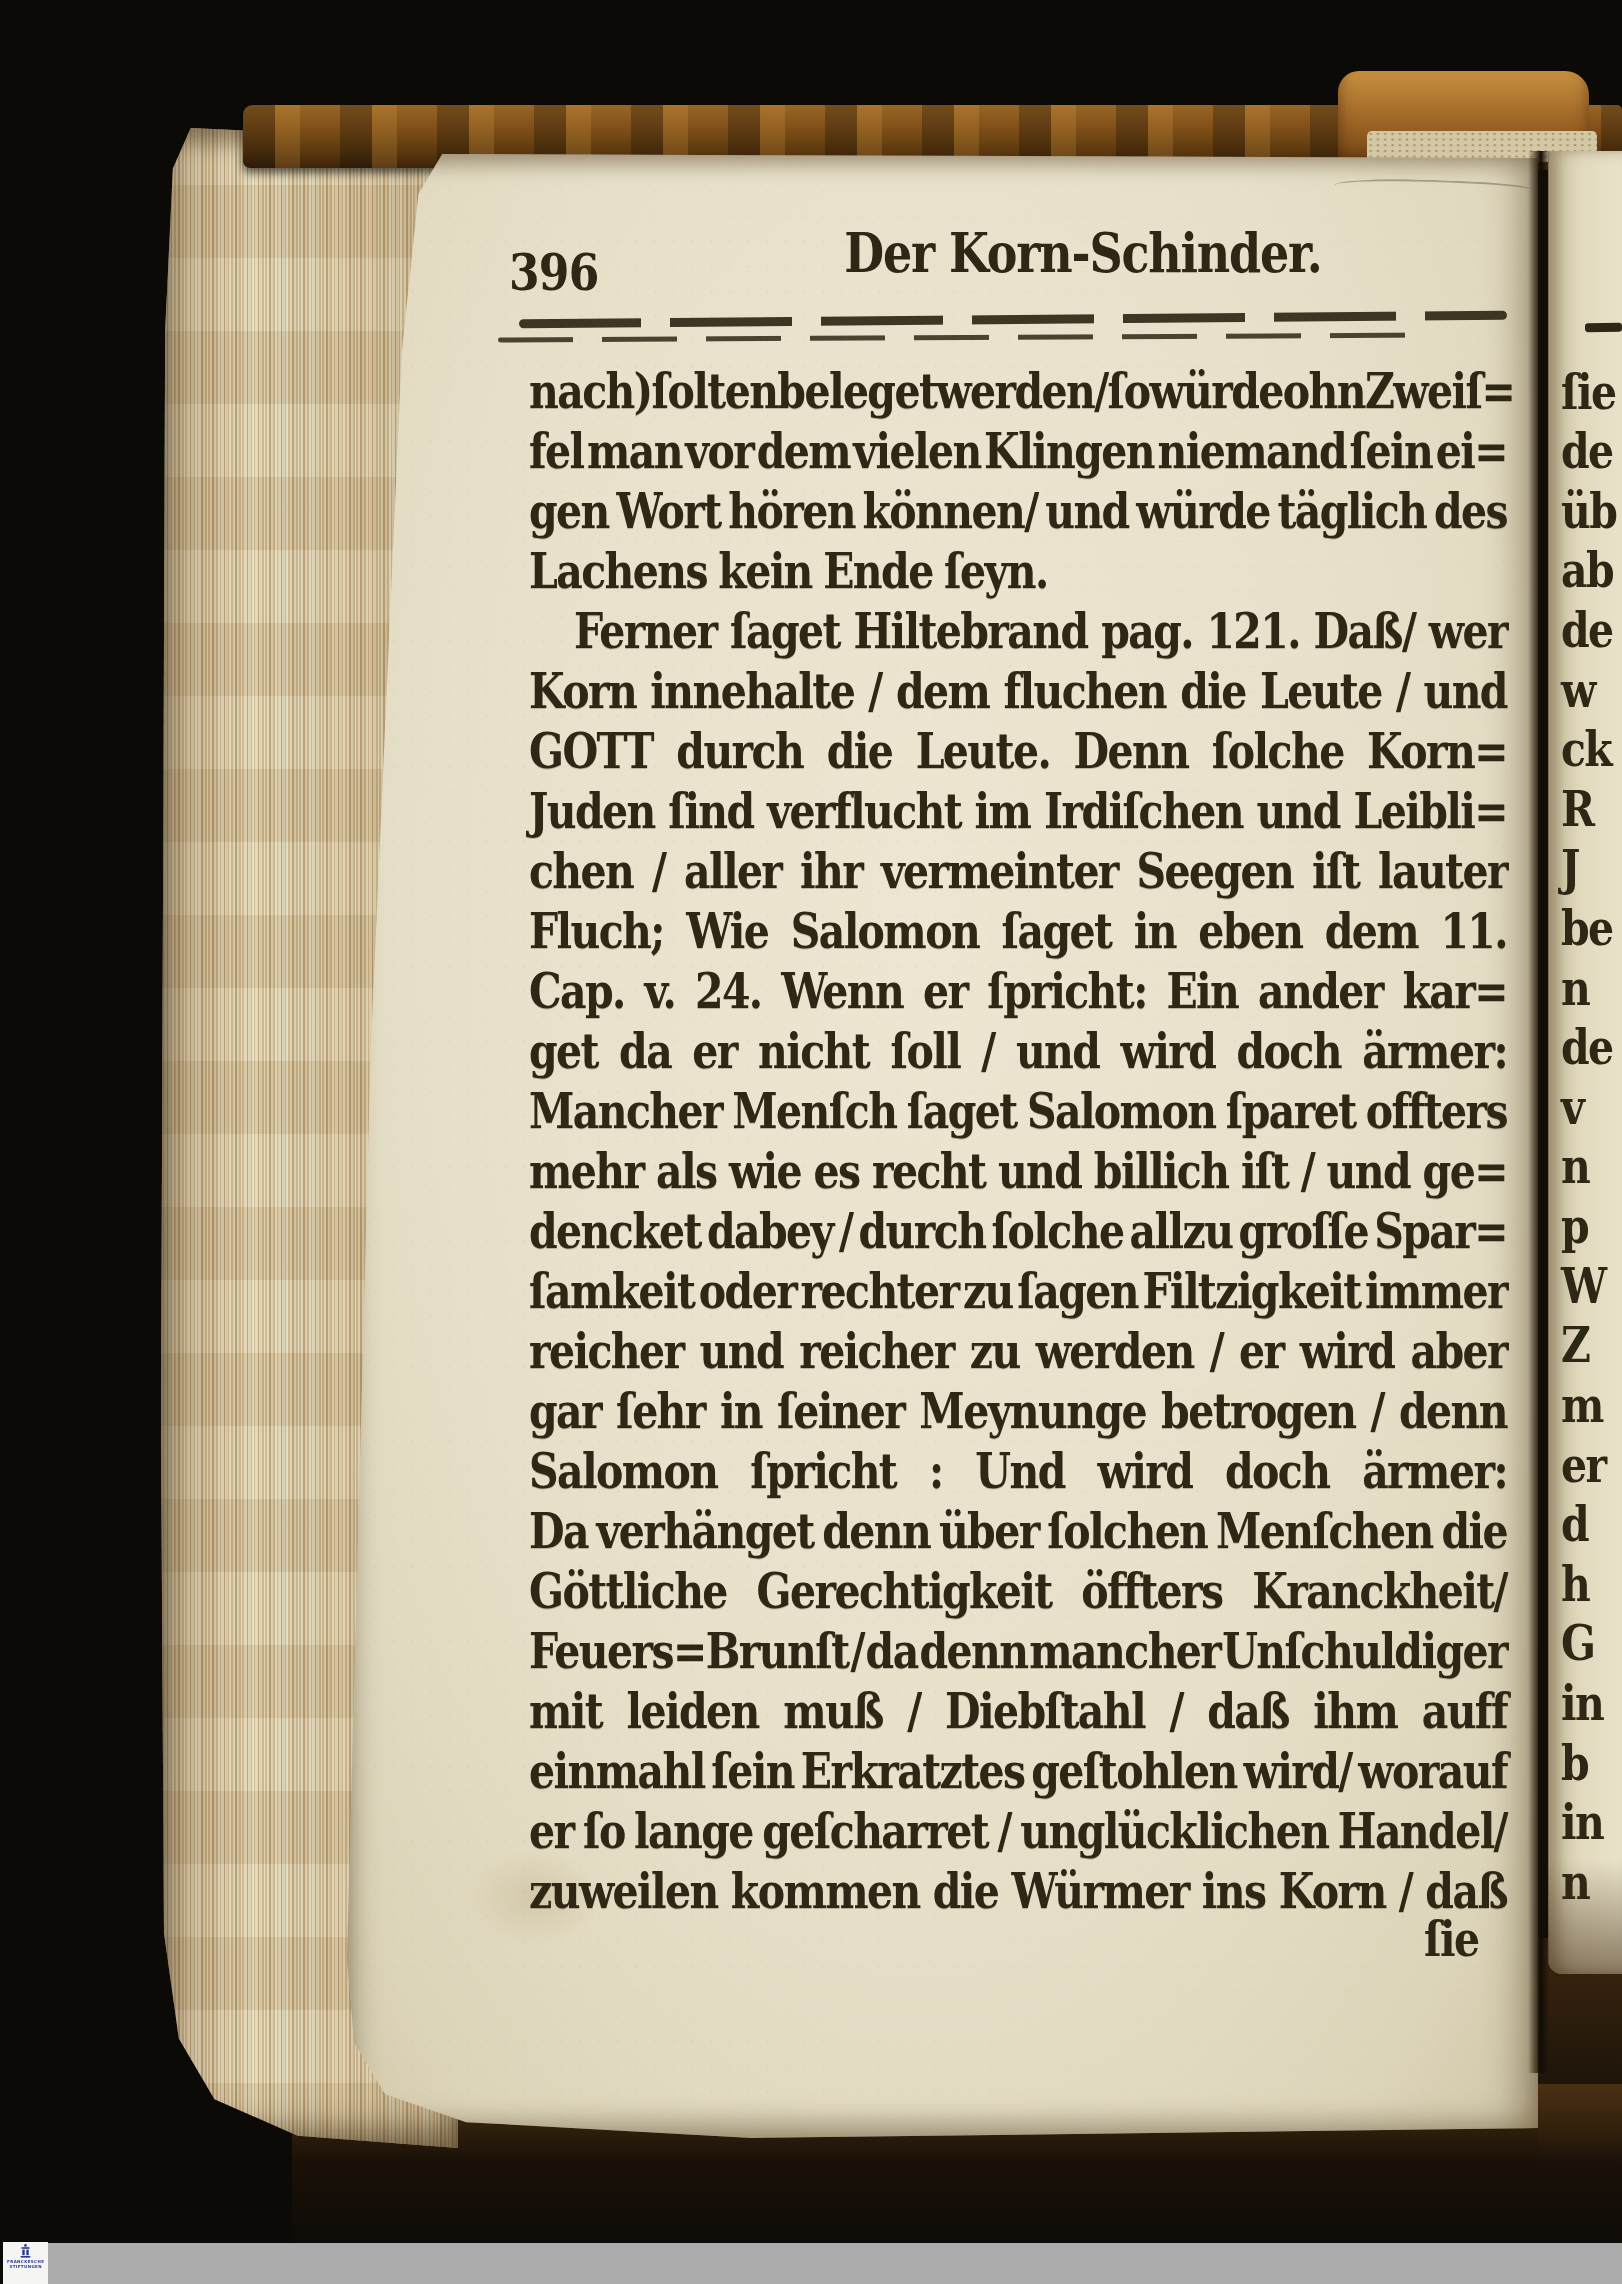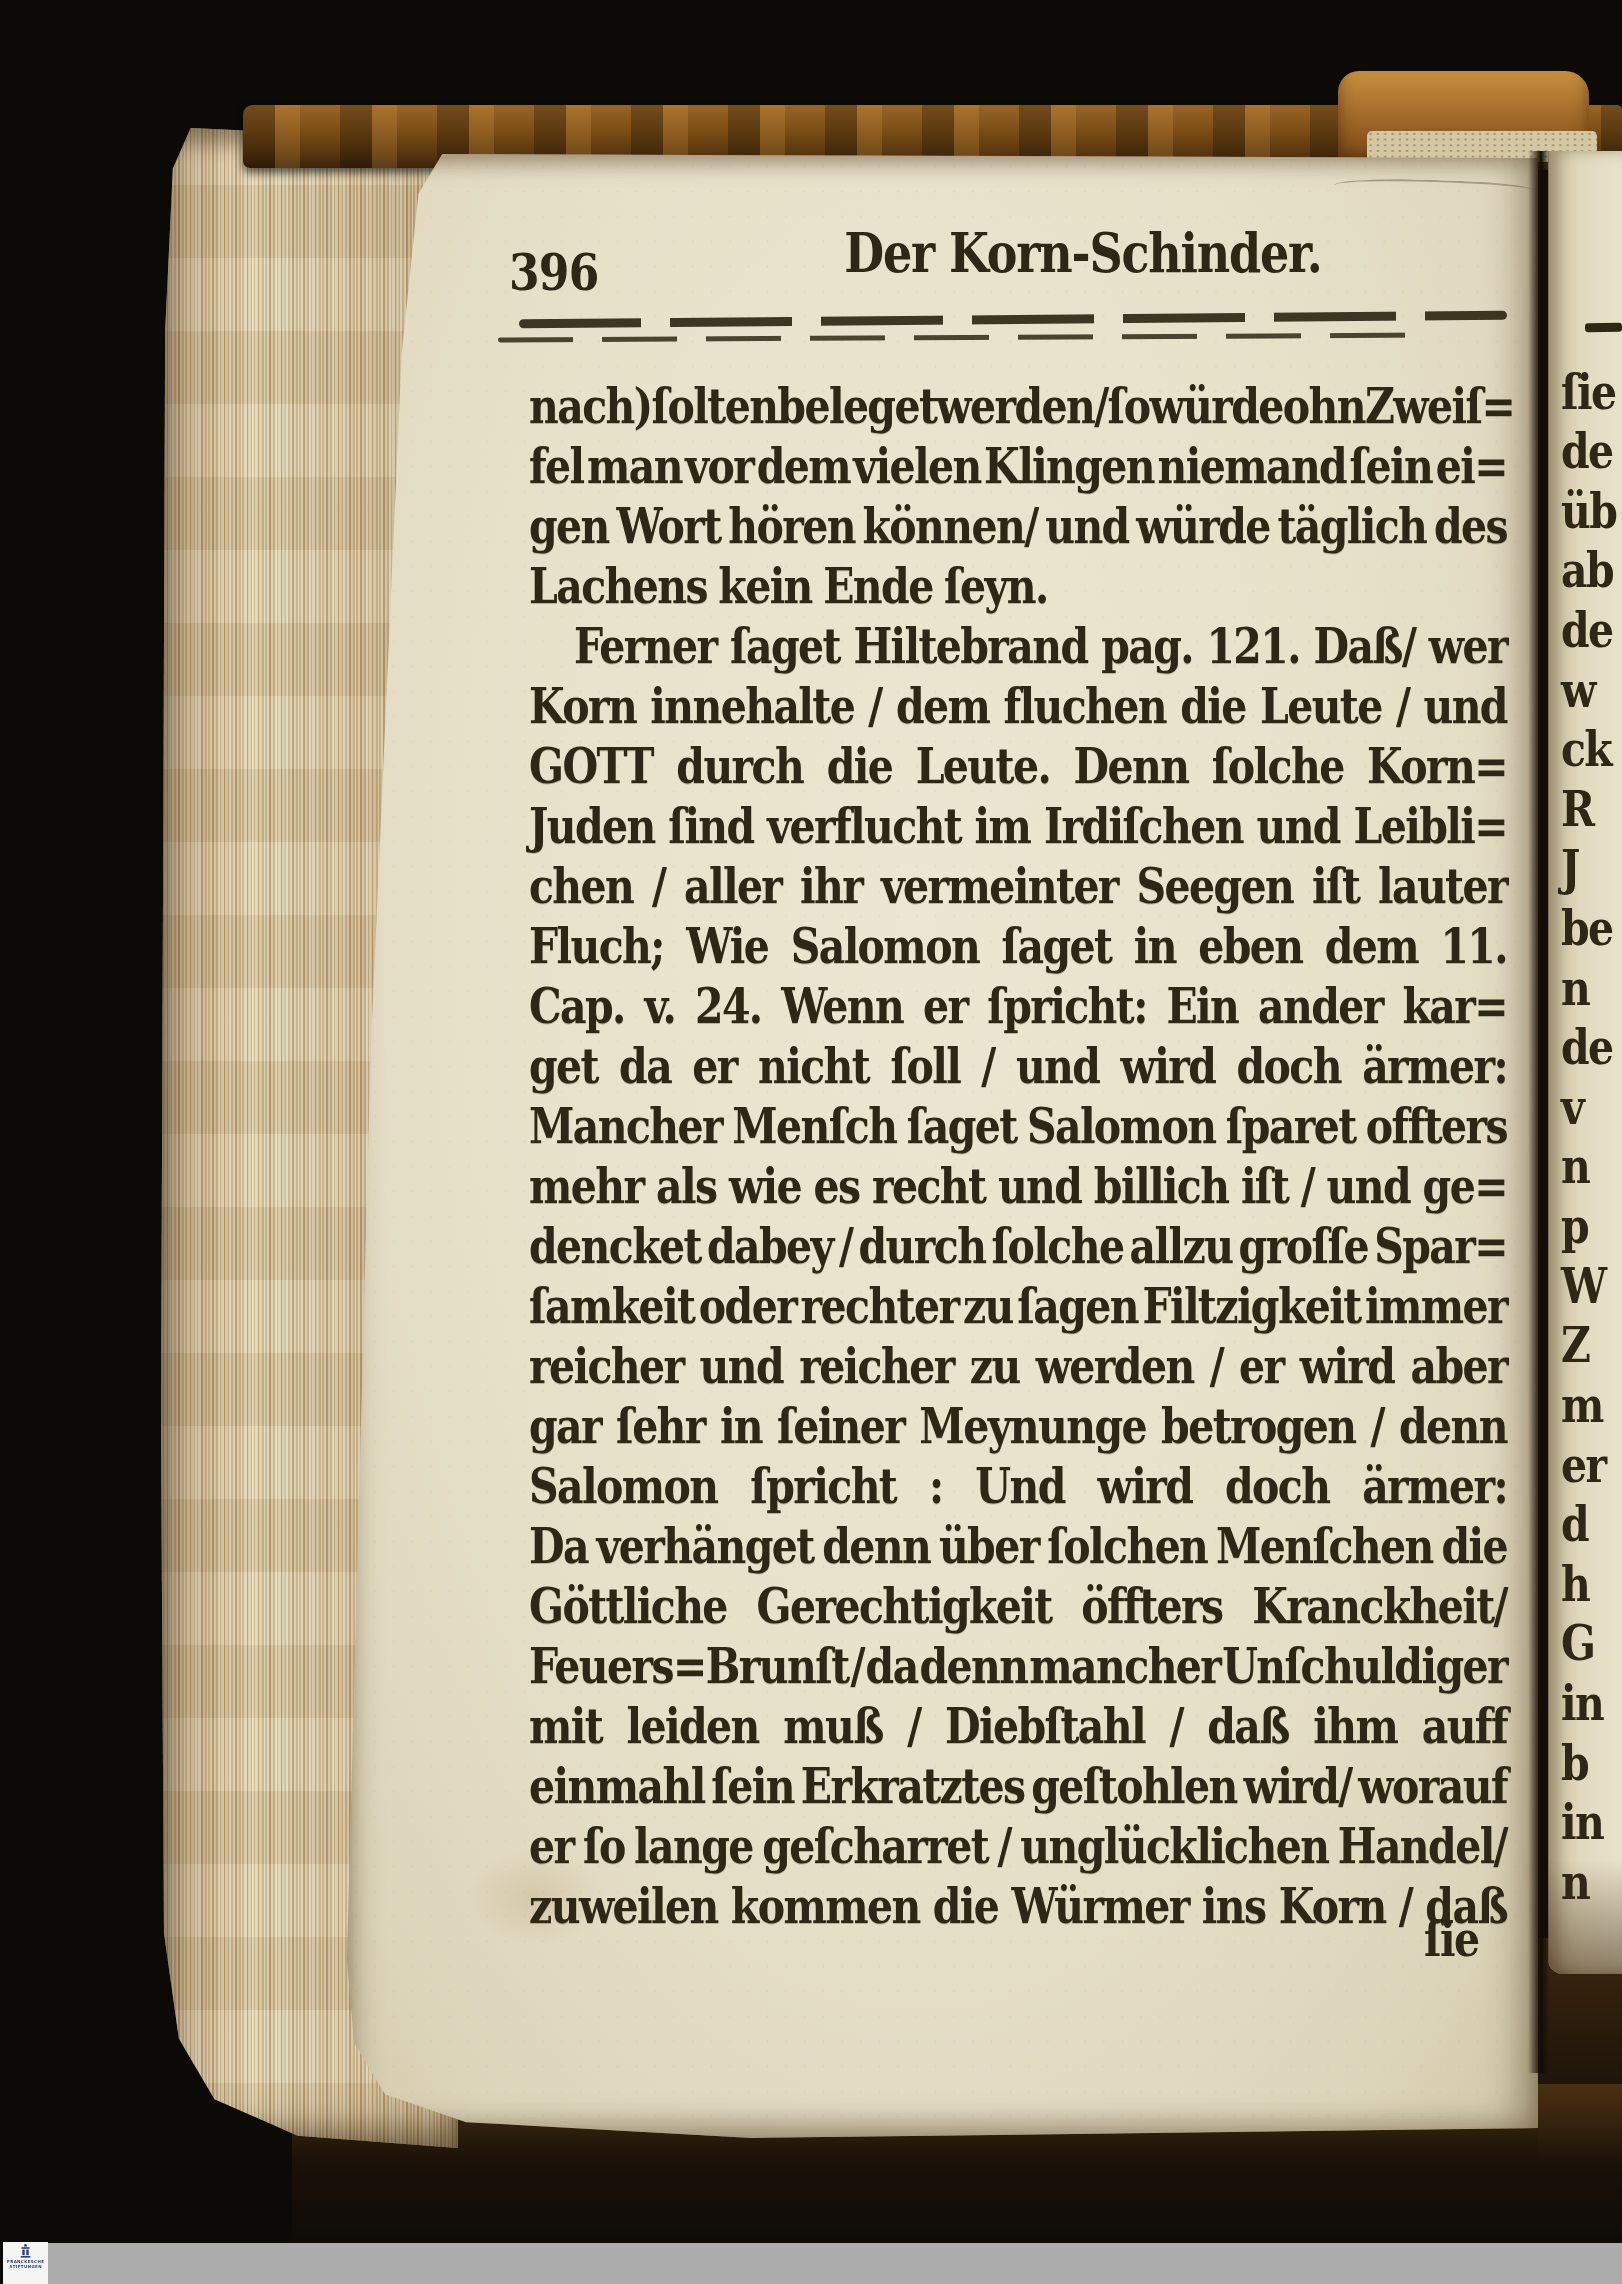--- a/index.html
+++ b/index.html
@@ -55,21 +55,21 @@
   .running-header{position:absolute;left:803px;top:221px;width:560px;z-index:6;text-align:center;
     font-size:46px;letter-spacing:-1.2px;transform:scaleY(1.18);transform-origin:0 0;}
   .rule-top{position:absolute;left:519px;top:315px;width:988px;height:9px;z-index:6;border-radius:4.9px;
     background:repeating-linear-gradient(90deg,#2f2715 0 122px,rgba(0,0,0,0) 122px 151px);
     transform:rotate(-0.5deg);opacity:.92;}
   .rule-bottom{position:absolute;left:498px;top:335px;width:933px;height:4.9px;z-index:6;border-radius:2.4px;
     background:repeating-linear-gradient(90deg,#2f2715 0 75px,rgba(0,0,0,0) 75px 104px);
     transform:rotate(-0.3deg);opacity:.85;}
   .rule-frag-right{position:absolute;left:1585px;top:323px;width:37px;height:9px;z-index:6;
     background:#2f2715;transform:rotate(-1deg);border-radius:3.2px;}
-  .text-block{position:absolute;left:529px;top:378px;width:978px;z-index:6;}
+  .text-block{position:absolute;left:529px;top:363px;width:978px;z-index:6;}
   .line{display:flex;justify-content:space-between;height:60px;font-size:41px;letter-spacing:-1.6px;
     font-weight:700;color:#2f2715;transform:scaleY(1.18);transform-origin:0 0;white-space:pre;}
   .line span{text-shadow:0 0.8px 0 rgba(47,39,21,.25);}
   .line.flush{justify-content:flex-start;column-gap:11.4px;}
   .line.indent{padding-left:45px;}
   .catchword{position:absolute;left:1424px;top:1911px;z-index:6;font-size:41px;letter-spacing:-1.6px;
     transform:scaleY(1.18);transform-origin:0 0;}
   .frag{position:absolute;left:13px;font-size:41px;letter-spacing:-1.6px;font-weight:700;color:#2f2715;
     transform:scaleY(1.18);transform-origin:0 0;white-space:pre;}
   

